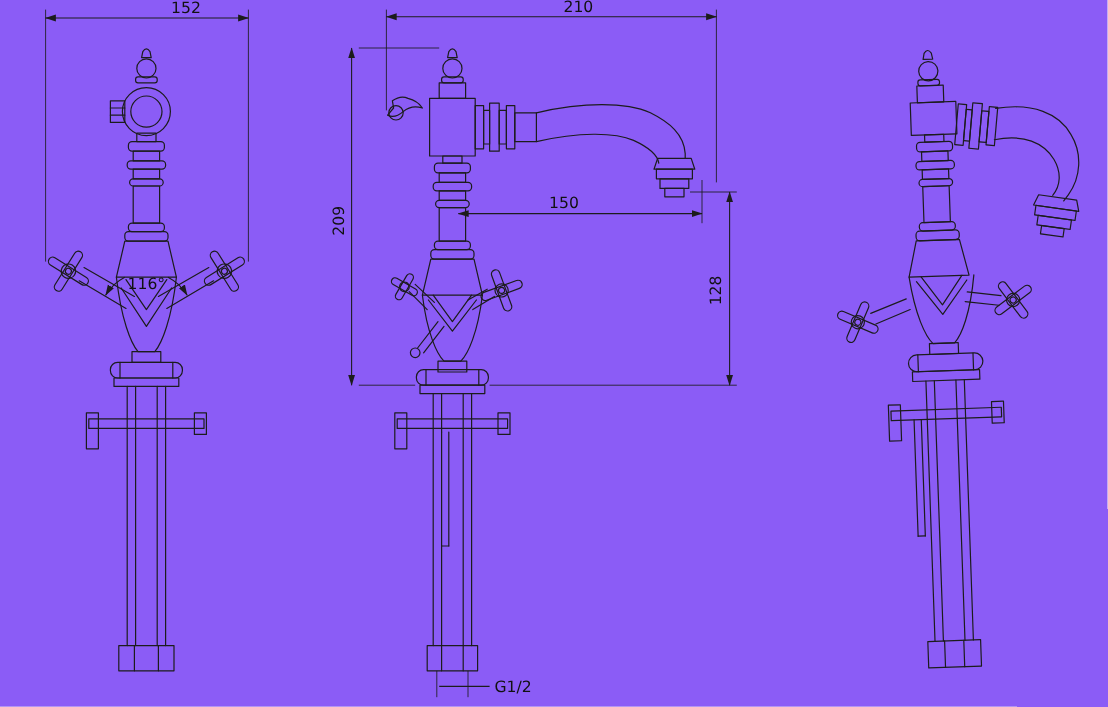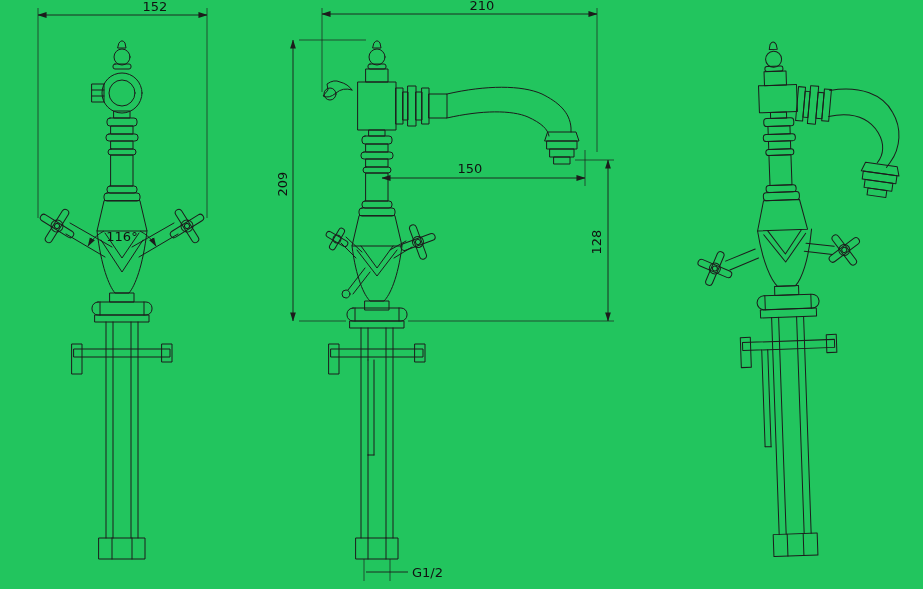--- a/index.html
+++ b/index.html
@@ -1,17 +1,17 @@
 <!DOCTYPE html>
 <html><head>
 <meta charset="utf-8">
 <style>
   html,body { margin:0; padding:0; background:#f3f3f3; }
   .sheet {
-    width:923px; height:589px; background:#22c55e;
+    width:923px; height:589px; background:#8b5cf6;
     position:relative; overflow:hidden; margin:0 auto;
     font-family:"DejaVu Sans", sans-serif;
   }
   svg { display:block; shape-rendering:geometricPrecision; }
   .ln path, .ln rect, .ln line, .ln circle, .ln ellipse, .ln polyline {
     fill:none; stroke:#1c1c1c; stroke-width:1;
     stroke-linecap:round; stroke-linejoin:round;
   }
   .dimln { fill:none; stroke:#1c1c1c; stroke-width:0.9; }
   .extln { fill:none; stroke:#1c1c1c; stroke-width:0.7; }

